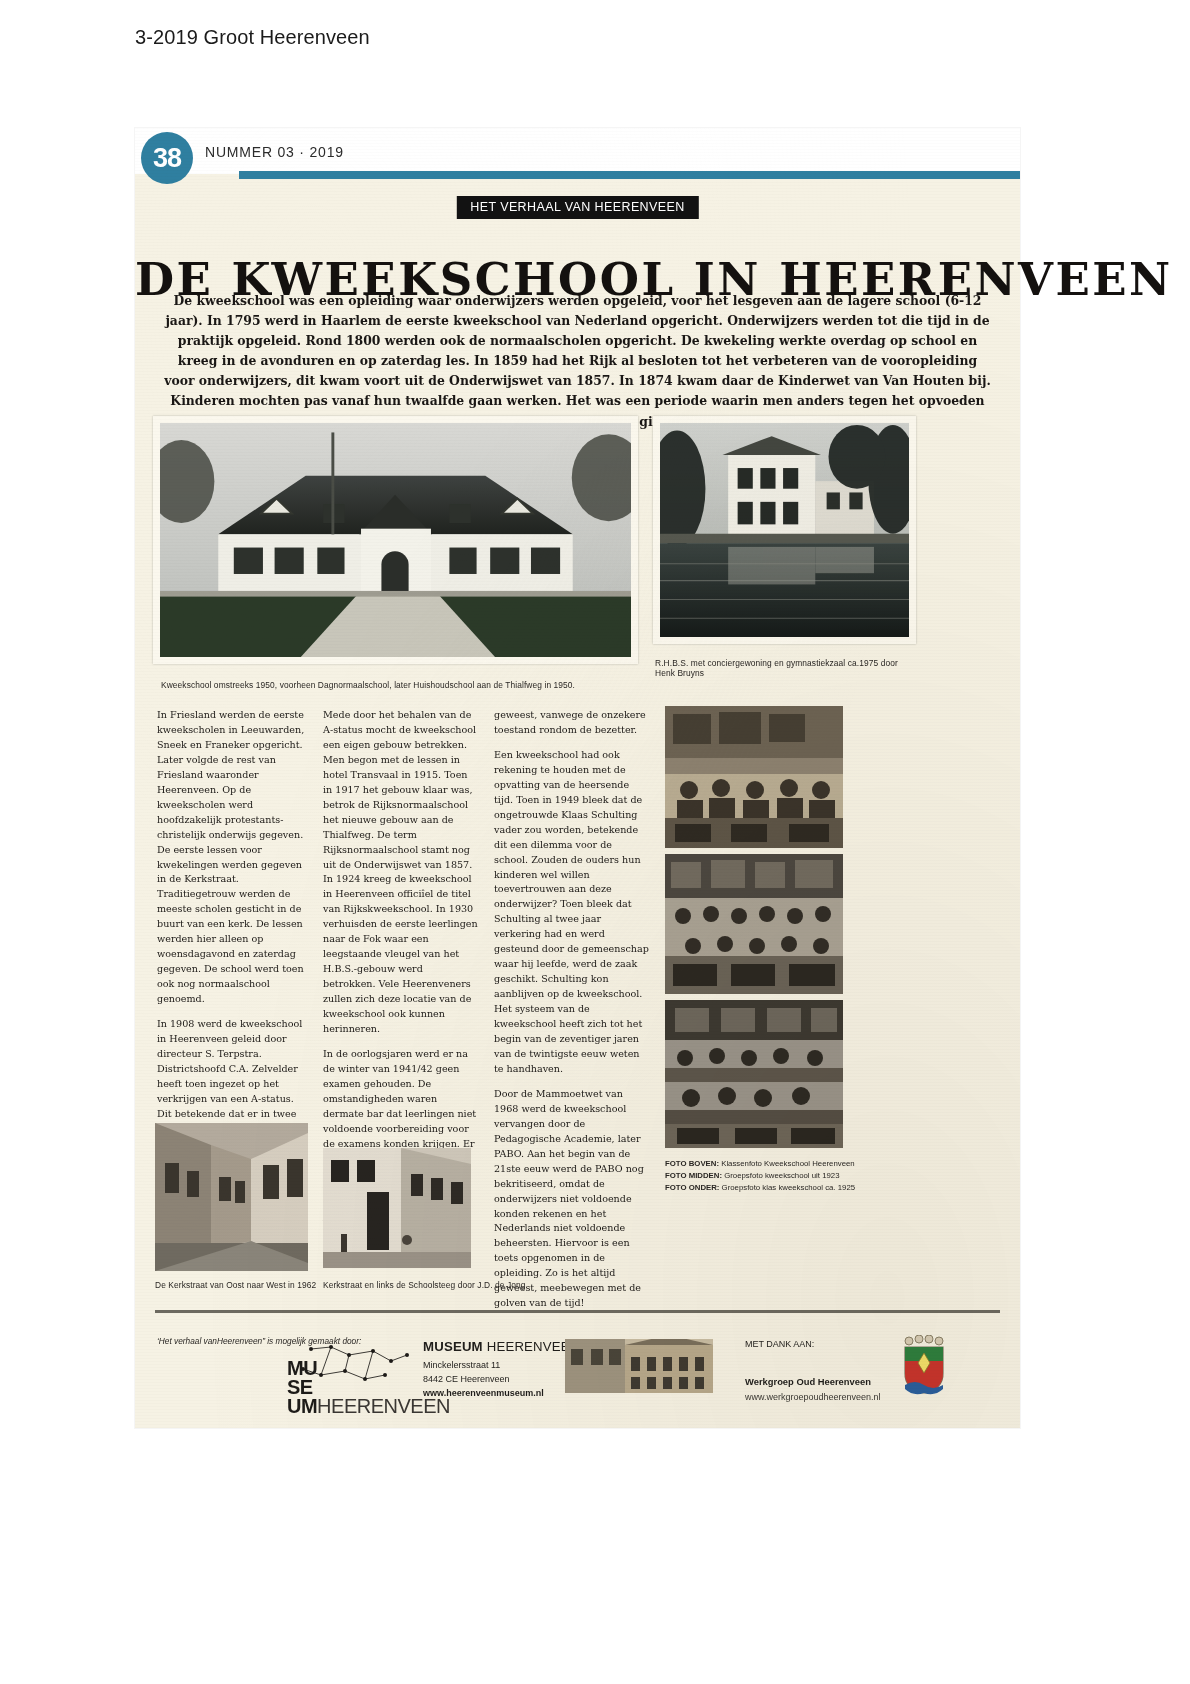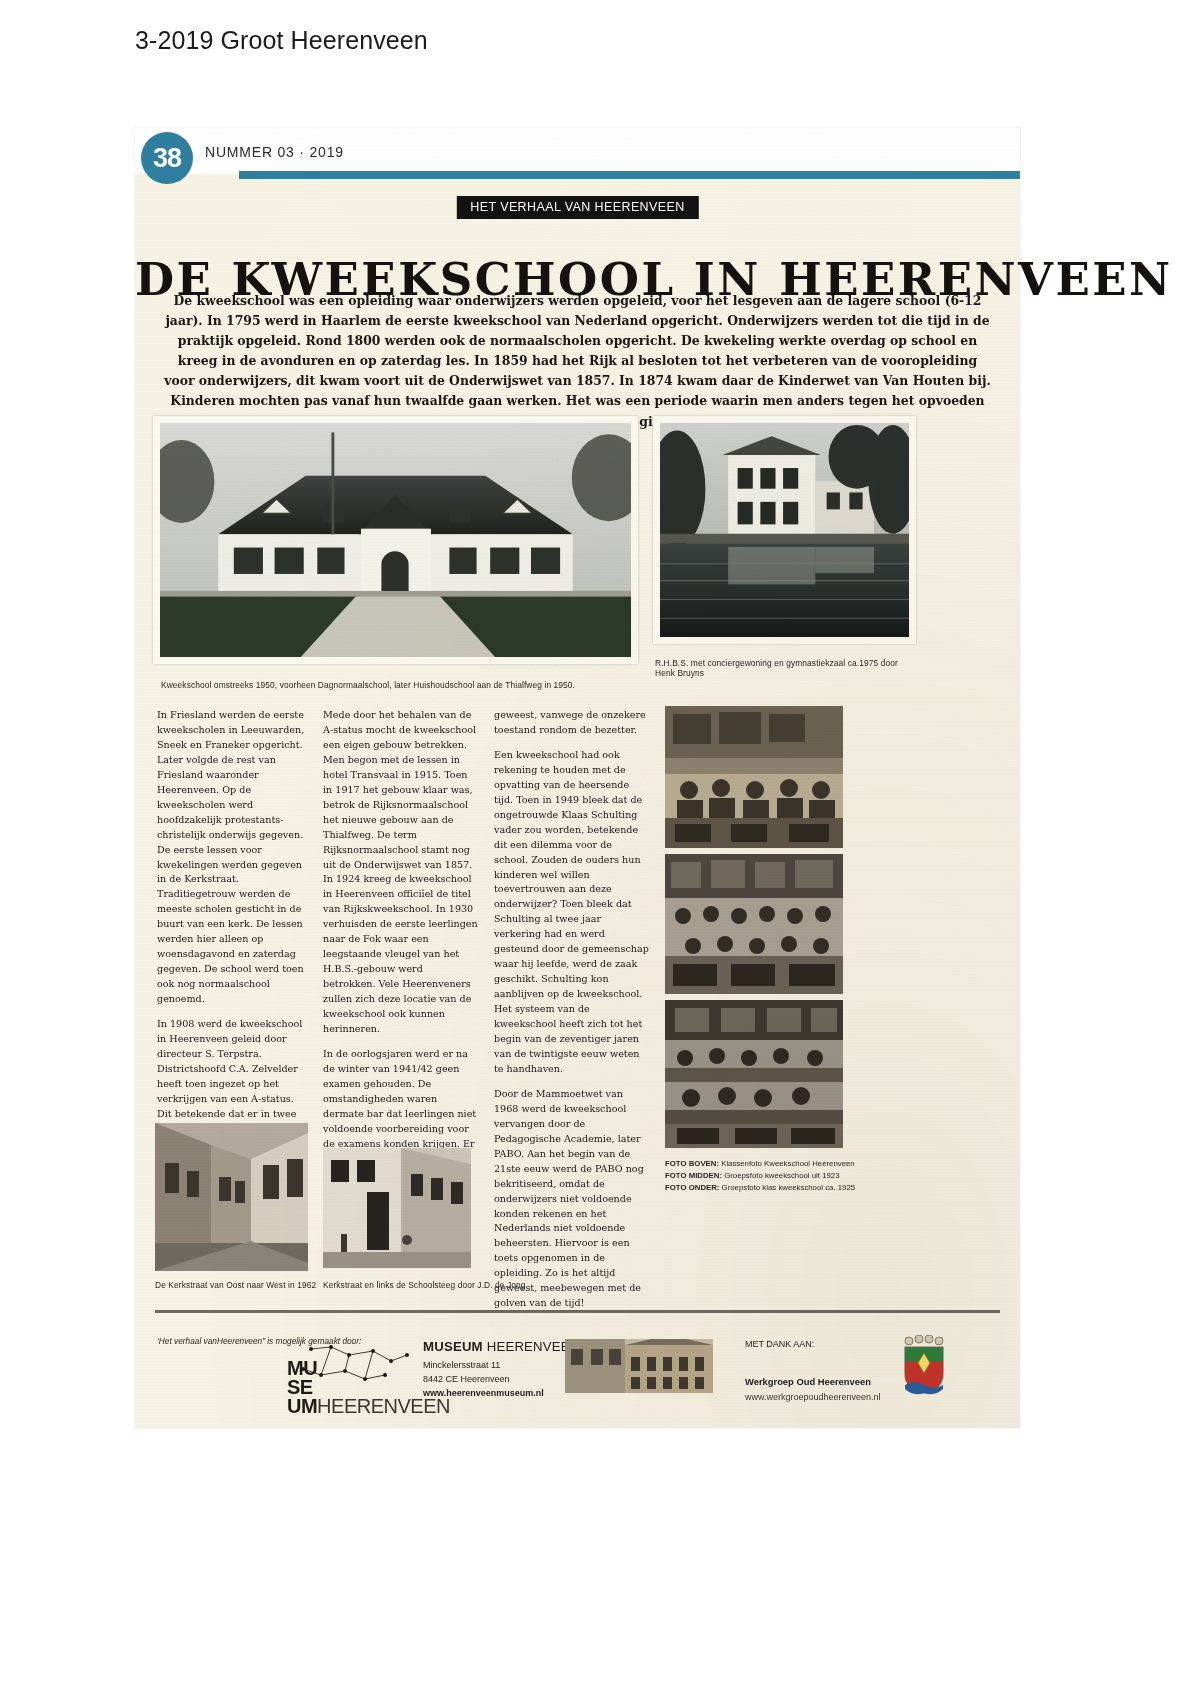--- a/index.html
+++ b/index.html
@@ -13,21 +13,21 @@
     font-family: "Liberation Sans", sans-serif;
     position: relative;
     overflow: hidden;
   }
 
   
   .doc-header {
     position: absolute;
     left: 135px;
     top: 26px;
-    font-size: 25px;
+    font-size: 20px;
     color: #1b1b1b;
     letter-spacing: .1px;
   }
 
   
   .mag-page {
     position: absolute;
     left: 135px;
     top: 128px;
     width: 885px;

